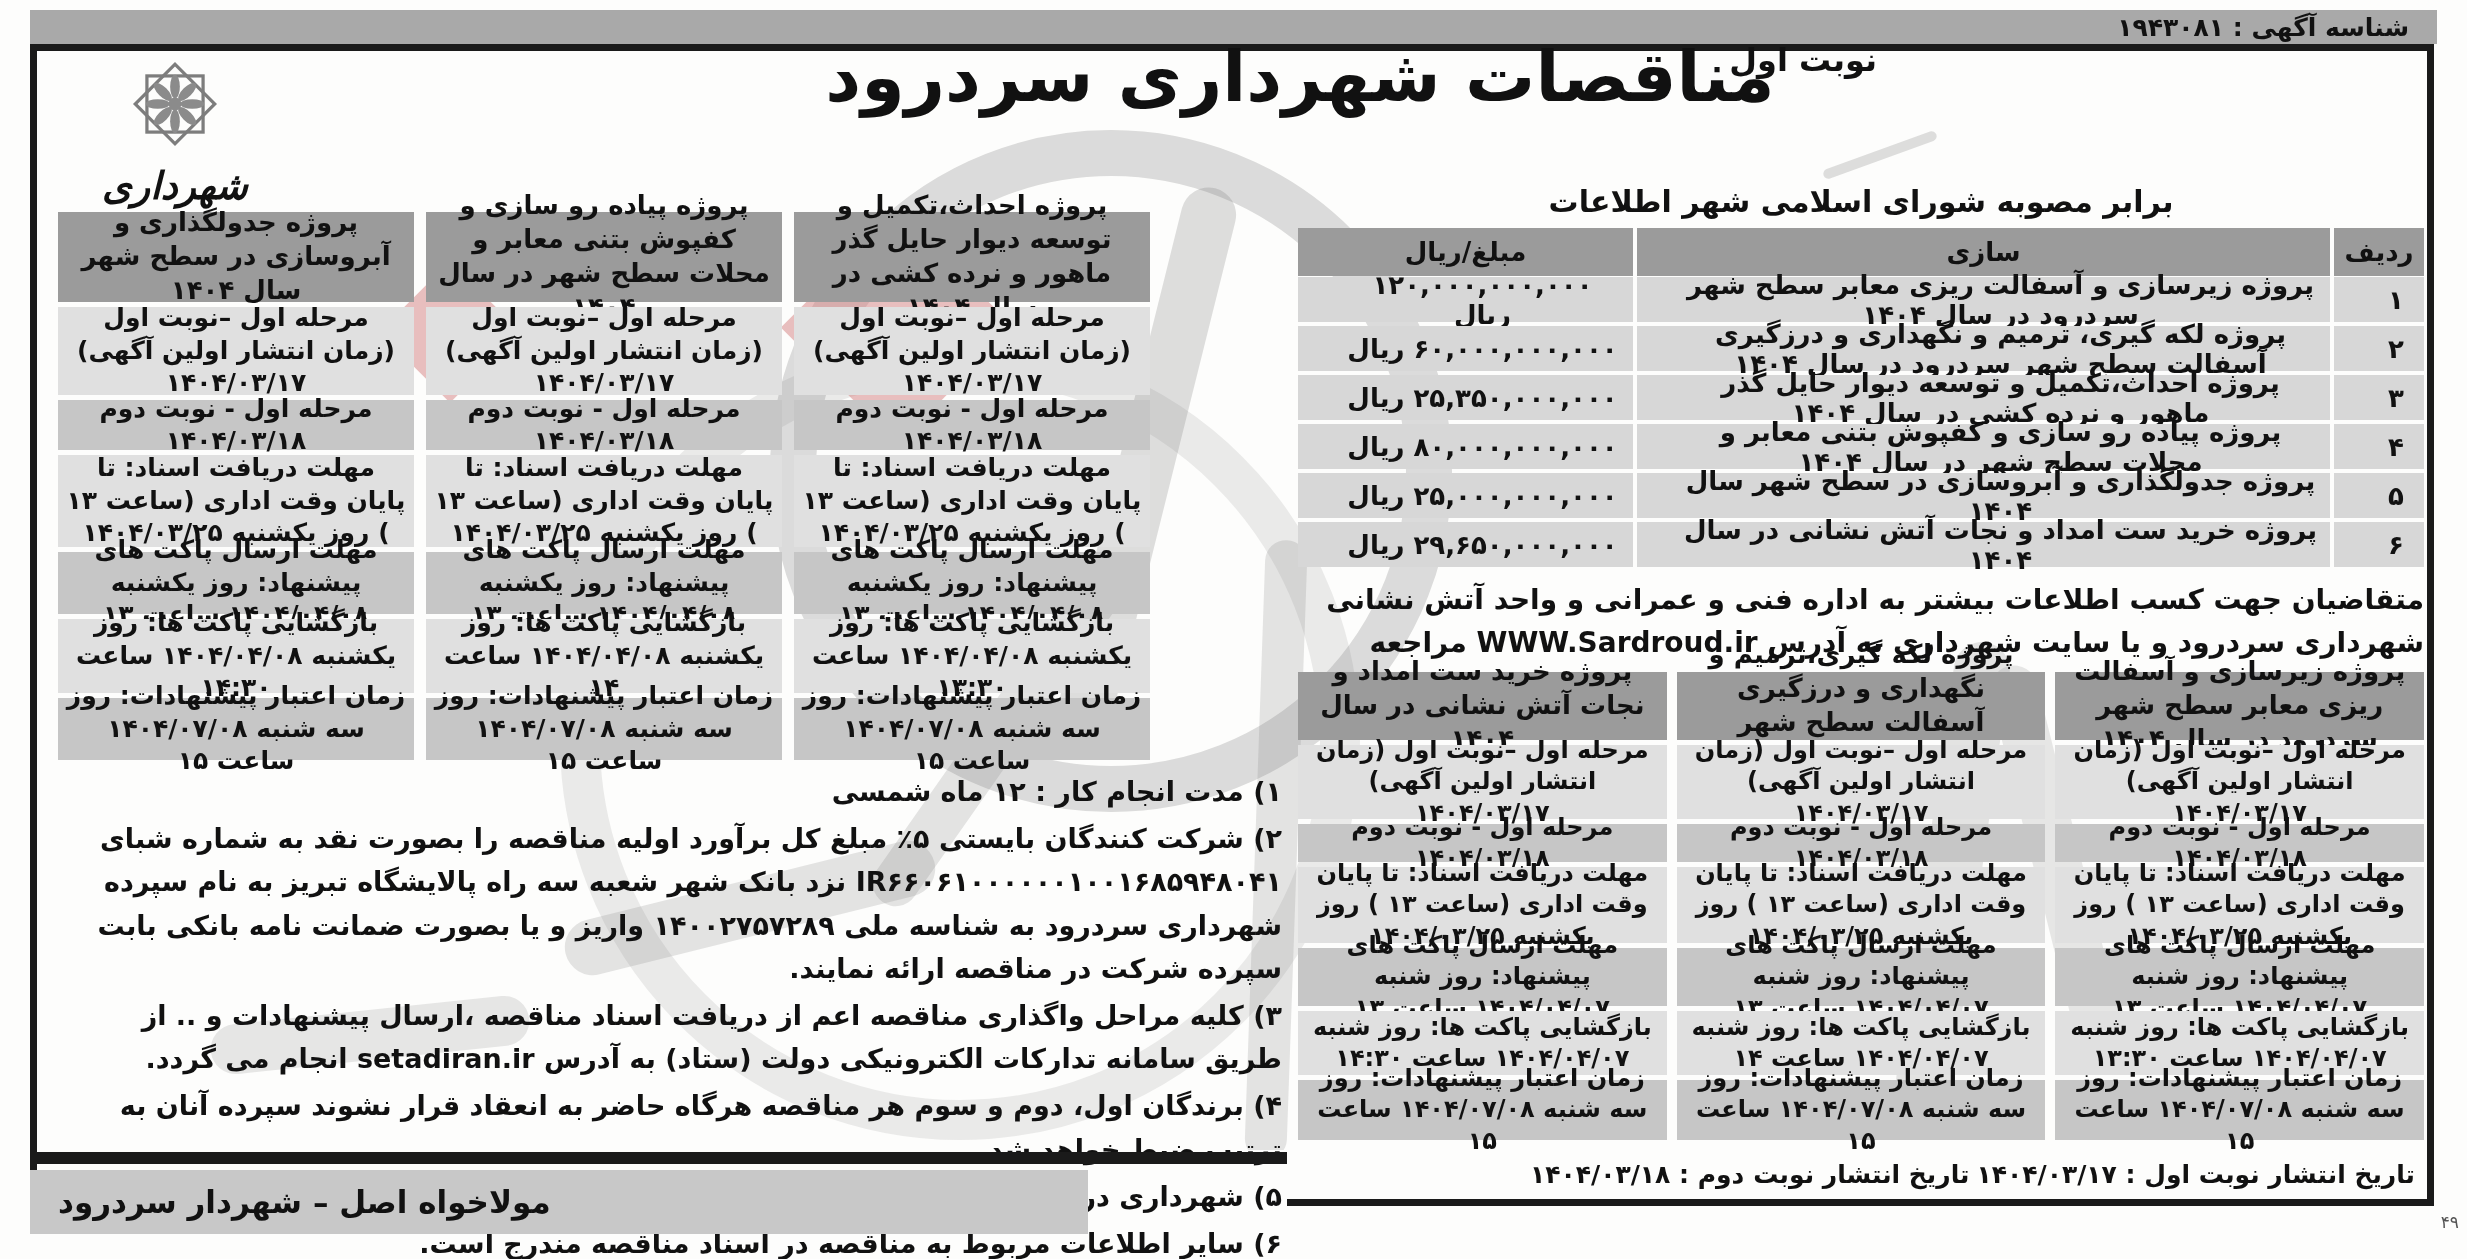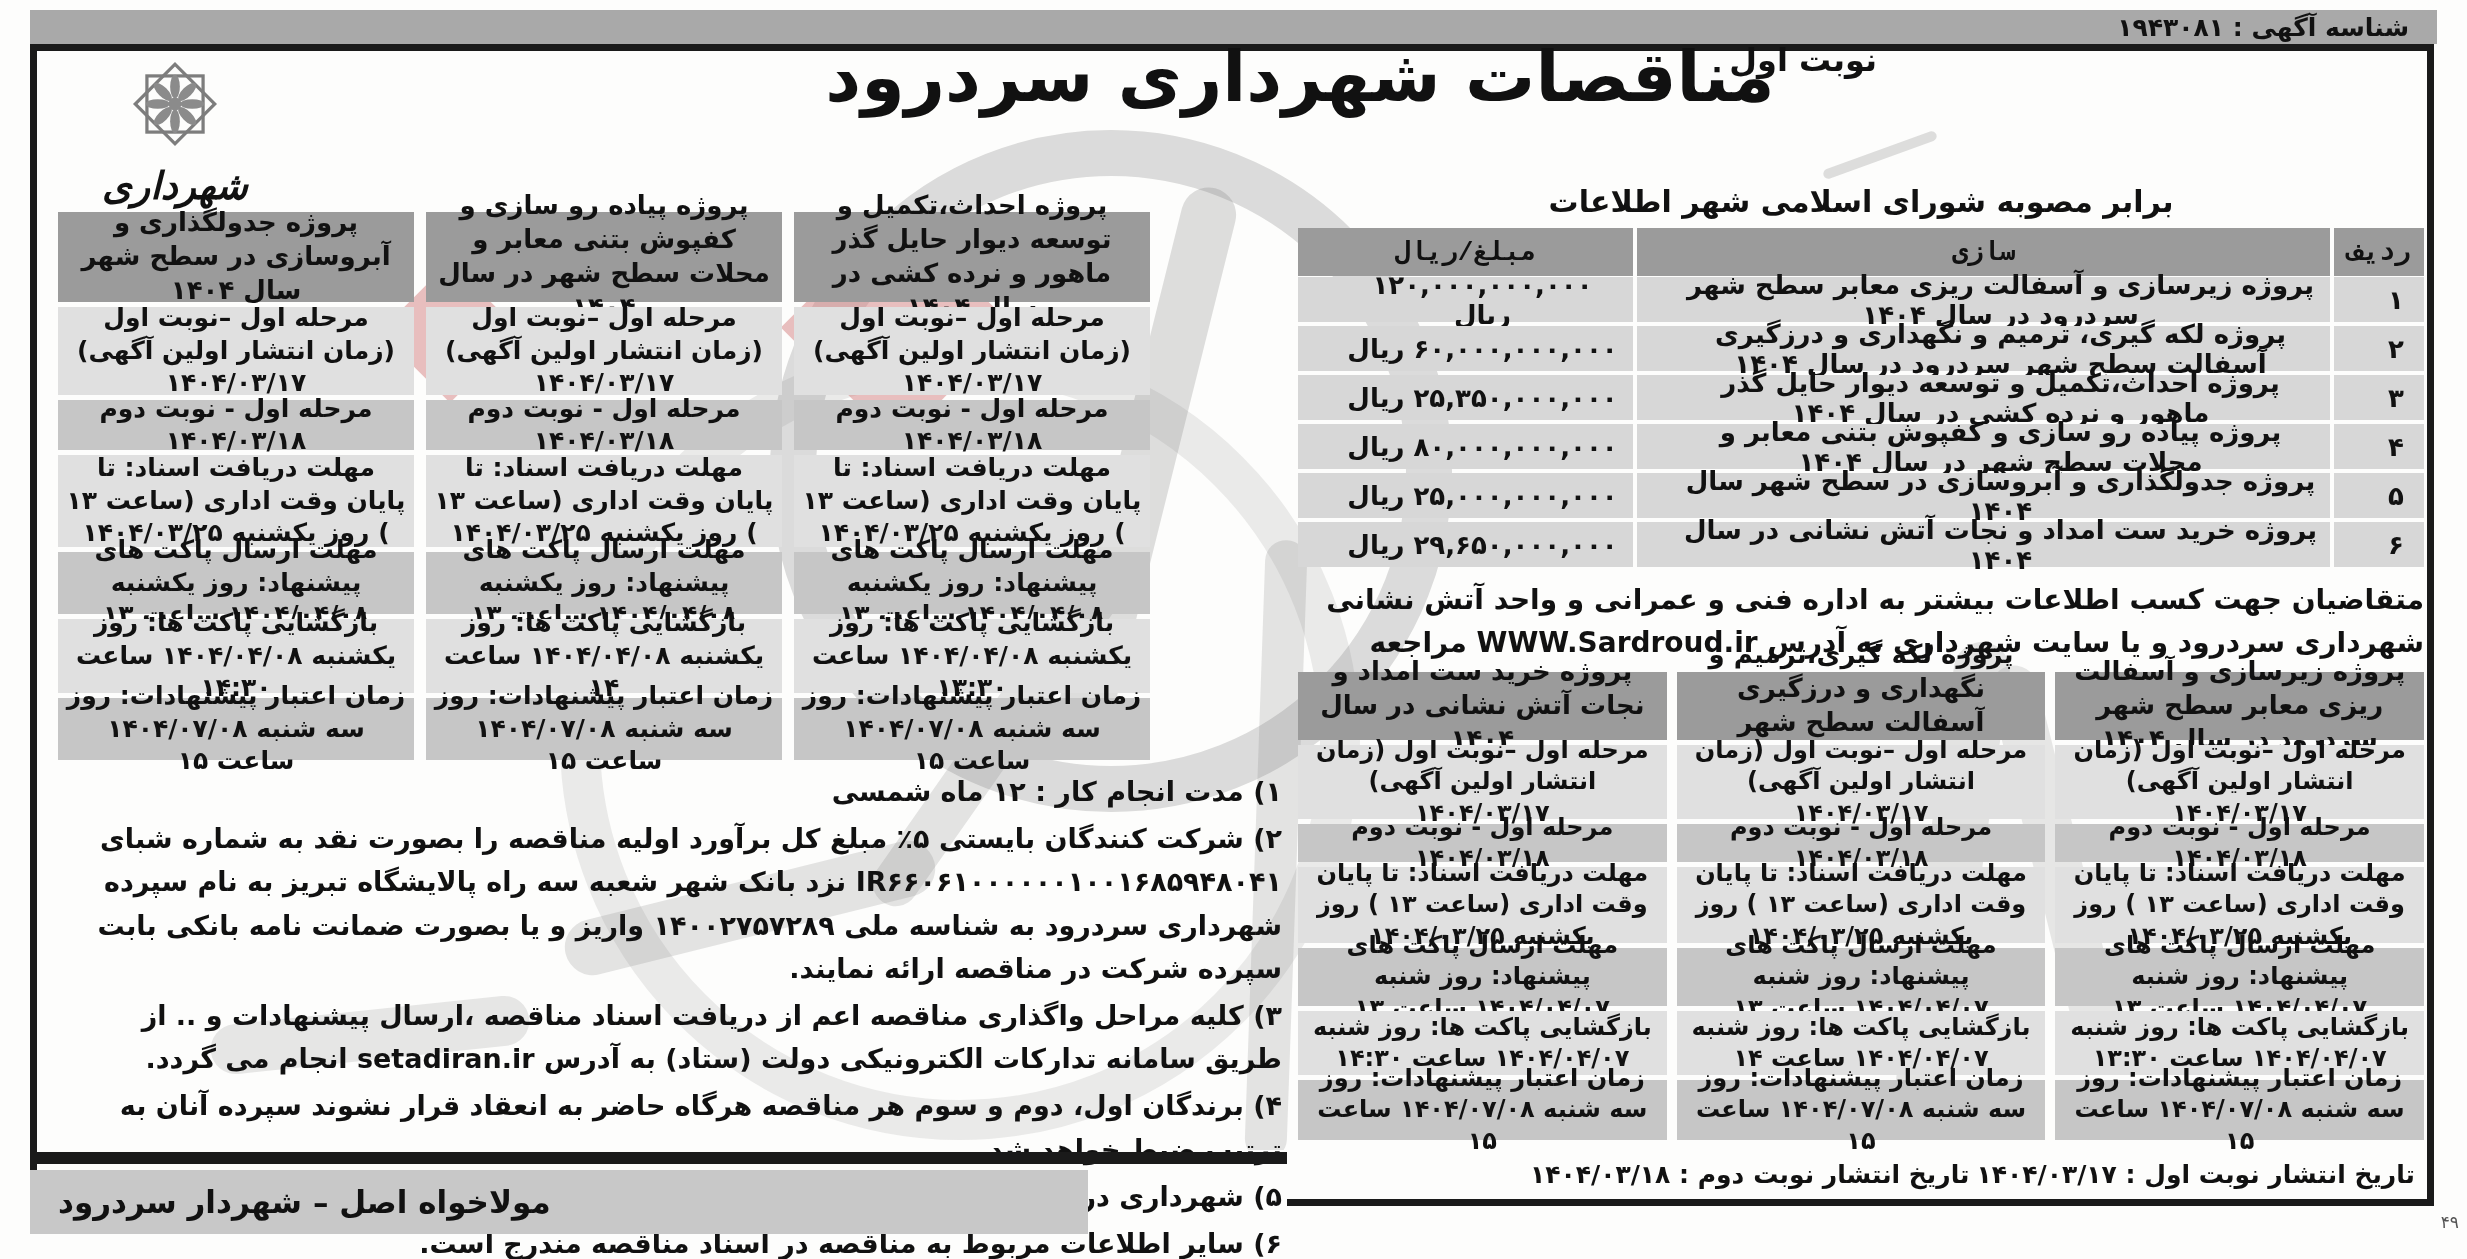--- a/index.html
+++ b/index.html
@@ -27,21 +27,21 @@
   
   .logo{position:absolute;z-index:3;left:60px;top:50px;width:230px;text-align:center;}
   .logo .name{font-size:38px;font-weight:bold;font-style:italic;margin-top:2px;}
   .title{position:absolute;z-index:3;left:820px;top:36px;width:960px;margin:0;text-align:center;
          font-size:70px;font-weight:bold;letter-spacing:-1px;}
   .council{position:absolute;z-index:3;left:1298px;top:184px;width:1126px;text-align:center;
            font-weight:bold;font-size:30px;}
   
   .mtable{position:absolute;z-index:3;left:1298px;top:228px;width:1126px;
           display:grid;grid-template-columns:90px 1fr 335px;grid-auto-rows:45px;gap:4px;}
-  .mtable .h{background:#9b9b9b;height:48px;font-family:Liberation Mono, monospace;}
+  .mtable .h{background:#9b9b9b;height:48px;}
   .mtable .c{background:#d7d7d7;padding-left:44px;}
   .cell{display:flex;align-items:center;justify-content:center;text-align:center;
         font-weight:bold;font-size:26px;padding:1px 10px;box-sizing:border-box;}
   
   .info{position:absolute;z-index:3;left:1298px;top:578px;width:1126px;margin:0;
         font-size:28px;font-weight:bold;line-height:1.55;text-align:right;}
   
   .pgroup{position:absolute;z-index:3;display:flex;}
   .pgroup.right{left:1298px;top:672px;width:1126px;gap:10px;}
   .pgroup.left{left:58px;top:212px;width:1092px;gap:12px;}

